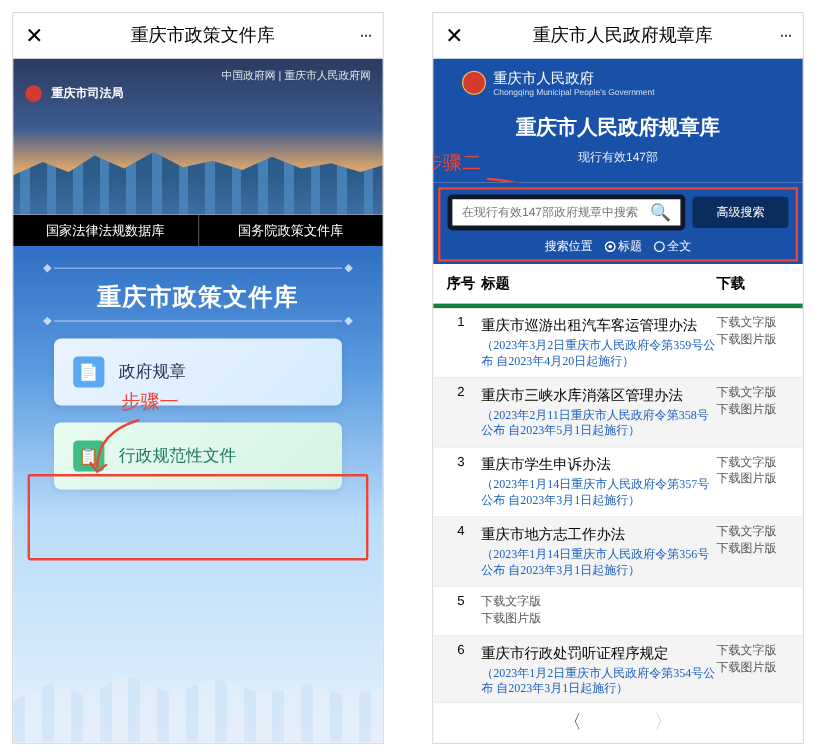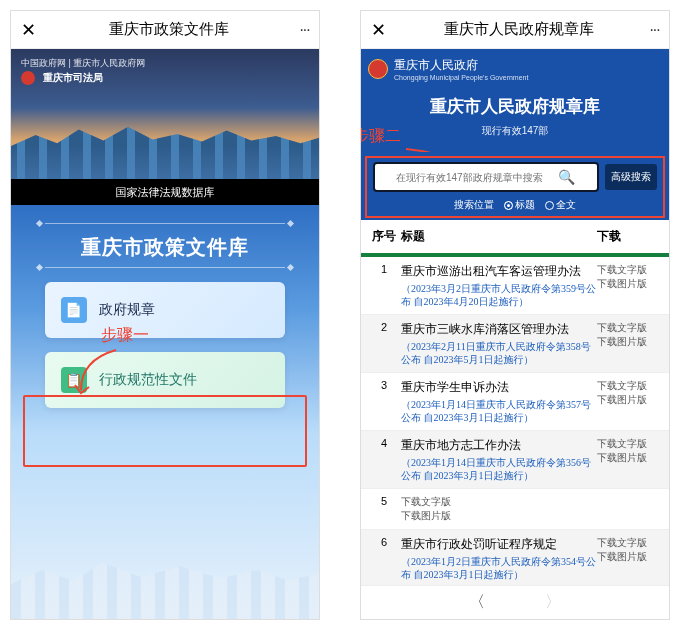--- a/index.html
+++ b/index.html
@@ -37,20 +37,21 @@
   .titlebar .dots { color: #333; font-size: 16px; letter-spacing:-2px; }
 
   
   .left .banner {
     height: 130px;
     background: linear-gradient(180deg,#2b3a60 0%,#3d5c90 45%,#d9a46c 70%,#e0c49b 100%);
     position: relative;
     color:#fff;
     padding:8px 10px;
     font-size:9px;
+    text-align:right;
   }
   .left .banner .top-links{opacity:.85;}
   .left .banner .logo-row{margin-top:1px;display:flex;align-items:center;gap:8px;font-size:10px;font-weight:600;}
   .left .banner .emblem{width:14px;height:14px;border-radius:50%;background:#d43a2f;display:inline-block;}
   .left .skyline{
     position:absolute;left:0;right:0;bottom:0;height:55px;
     background:
       linear-gradient(0deg, rgba(78,130,190,.5), transparent 60%),
       repeating-linear-gradient(90deg,#2d5b8a 0 6px,#4580b5 6px 14px,#2d5b8a 14px 22px);
     clip-path: polygon(0 100%,0 40%,8% 20%,15% 35%,22% 10%,30% 30%,38% 5%,46% 28%,54% 18%,62% 32%,70% 12%,78% 30%,86% 22%,94% 35%,100% 25%,100% 100%);
@@ -100,43 +101,43 @@
   }
   .left .bottom-city{
     position:absolute;left:0;right:0;bottom:0;height:70px;
     background:repeating-linear-gradient(90deg,#cfe3f5 0 10px,#e3eef8 10px 24px);
     clip-path:polygon(0 100%,0 50%,10% 30%,20% 45%,30% 20%,42% 40%,55% 25%,68% 42%,80% 30%,90% 45%,100% 35%,100% 100%);
     opacity:.7;
   }
 
   
   .right .header-blue{
-    background:#1951a8;color:#fff;padding:8px 7px 14px;
+    background:#1951a8;color:#fff;padding:8px 24px 14px;
   }
   .right .gov-row{display:flex;align-items:center;gap:6px;font-size:12px;}
   .right .gov-row .emblem{width:20px;height:20px;border-radius:50%;background:#d43a2f;border:1px solid #f3c04a;}
   .right .gov-row .sub{font-size:7px;opacity:.8;display:block;}
   .right h2{text-align:center;font-size:17px;font-weight:600;margin-top:14px;}
   .right .count{text-align:center;font-size:10px;margin-top:6px;opacity:.9;}
 
   .right-body{position:relative;}
   .right .step-label{top:-26px;left:-8px;}
   .right .arrow{top:-8px;left:40px;width:80px;height:30px;}
 
   .search-area{
     background:#1951a8;padding:10px 12px 8px;position:relative;
   }
   .search-row{display:flex;gap:6px;align-items:center;}
   .search-box{
-    flex:1;height:30px;background:#fff;border-radius:4px;border:2px solid #0f172a;
-    display:flex;align-items:center;padding:0 21px;font-size:10px;color:#999;
+    flex:1;height:30px;background:#fff;border-radius:4px;border:4px solid #0f172a;
+    display:flex;align-items:center;padding:0 8px;font-size:10px;color:#999;
   }
   .search-box input{border:0;outline:0;flex:1;font-size:10px;}
   .adv-btn{
-    background:#0a2d5e;color:#fff;border-radius:3px;padding:6px 6px;font-size:10px;cursor:pointer;
+    background:#0a2d5e;color:#fff;border-radius:3px;padding:6px 20px;font-size:10px;cursor:pointer;
   }
   .radio-row{display:flex;justify-content:center;gap:10px;color:#fff;font-size:10px;margin-top:6px;align-items:flex-end;}
   .radio{width:9px;height:9px;border-radius:50%;border:1px solid #fff;display:inline-block;margin-right:2px;vertical-align:middle;}
   .radio.on{background:#fff;box-shadow:inset 0 0 0 2px #1951a8;}
   .right .redbox{
     position:absolute;border:2px solid #e43;left:4px;right:4px;top:4px;bottom:2px;pointer-events:none;
   }
 
   .table-head{
     display:flex;background:#fff;border-bottom:4px solid #15803d;font-size:12px;font-weight:600;
@@ -173,20 +174,21 @@
   <div class="banner">
     <div class="top-links">中国政府网 | 重庆市人民政府网</div>
     <div class="logo-row">
       <span class="emblem"></span>
       <span>重庆市司法局</span>
     </div>
     <div class="skyline"></div>
   </div>
   <div class="midnav">
     <div>国家法律法规数据库</div>
+    <div>国务院政策文件库</div>
   </div>
   <div class="hero">
     <div class="rule"></div>
     <h1>重庆市政策文件库</h1>
     <div class="rule"></div>
 
     <div class="step-label">步骤一</div>
     <svg class="arrow" viewBox="0 0 60 50">
       <path d="M45 5 Q10 15 10 45"></path>
         <path d="M4 40 L10 48 L18 42"></path>

